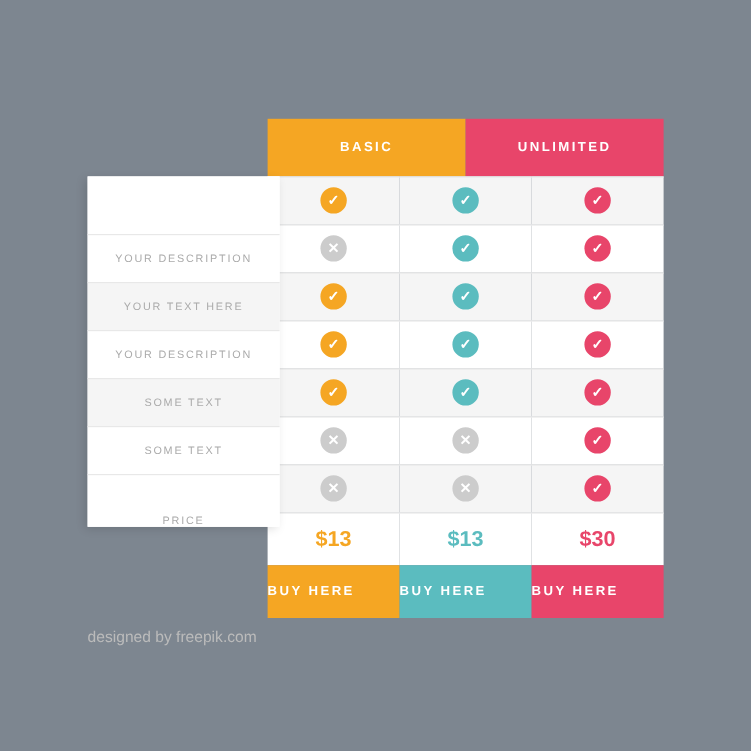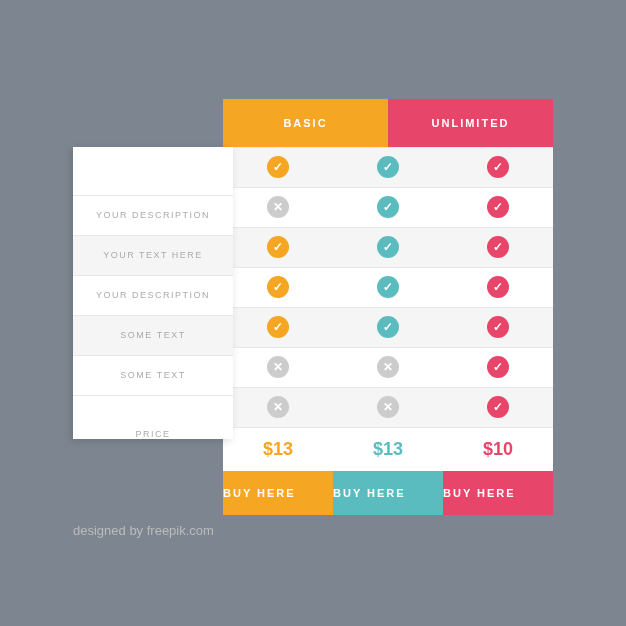--- a/index.html
+++ b/index.html
@@ -267,21 +267,21 @@
           </div>
           <div class="cell">
             <div class="icon-check icon-check-red">✓</div>
           </div>
           <div class="cell">
             <div class="icon-check icon-check-red">✓</div>
           </div>
           <div class="cell">
             <div class="icon-check icon-check-red">✓</div>
           </div>
-          <div class="price-cell price-unlimited">$10</div>
+          <div class="price-cell price-unlimited">$30</div>
         </div>
     </div>
 
     <div class="table-footer">
       <div class="btn-cell btn-basic">
         <span>BUY HERE</span>
       </div>
       <div class="btn-cell btn-premium">
         <span>BUY HERE</span>
       </div>

